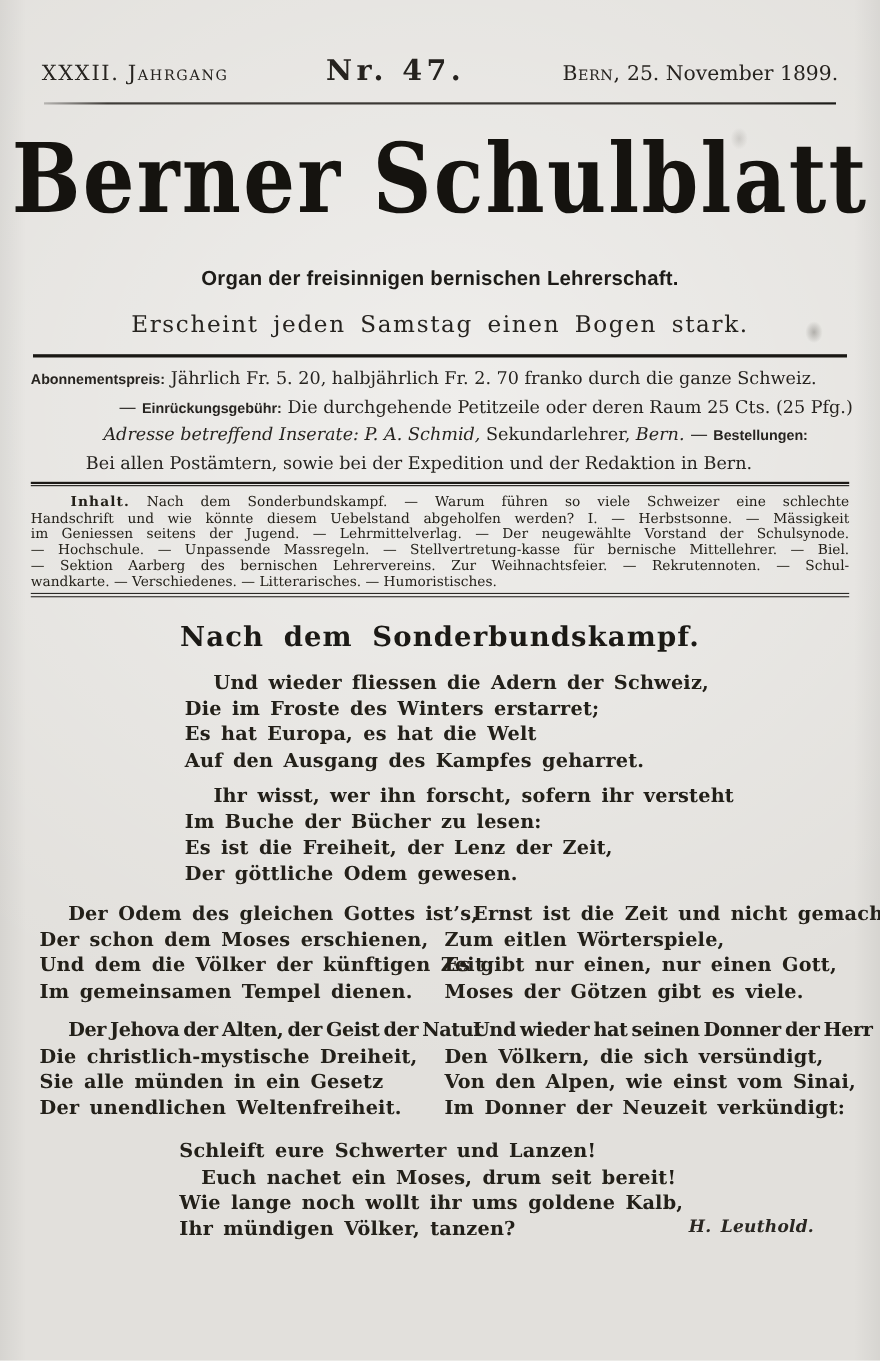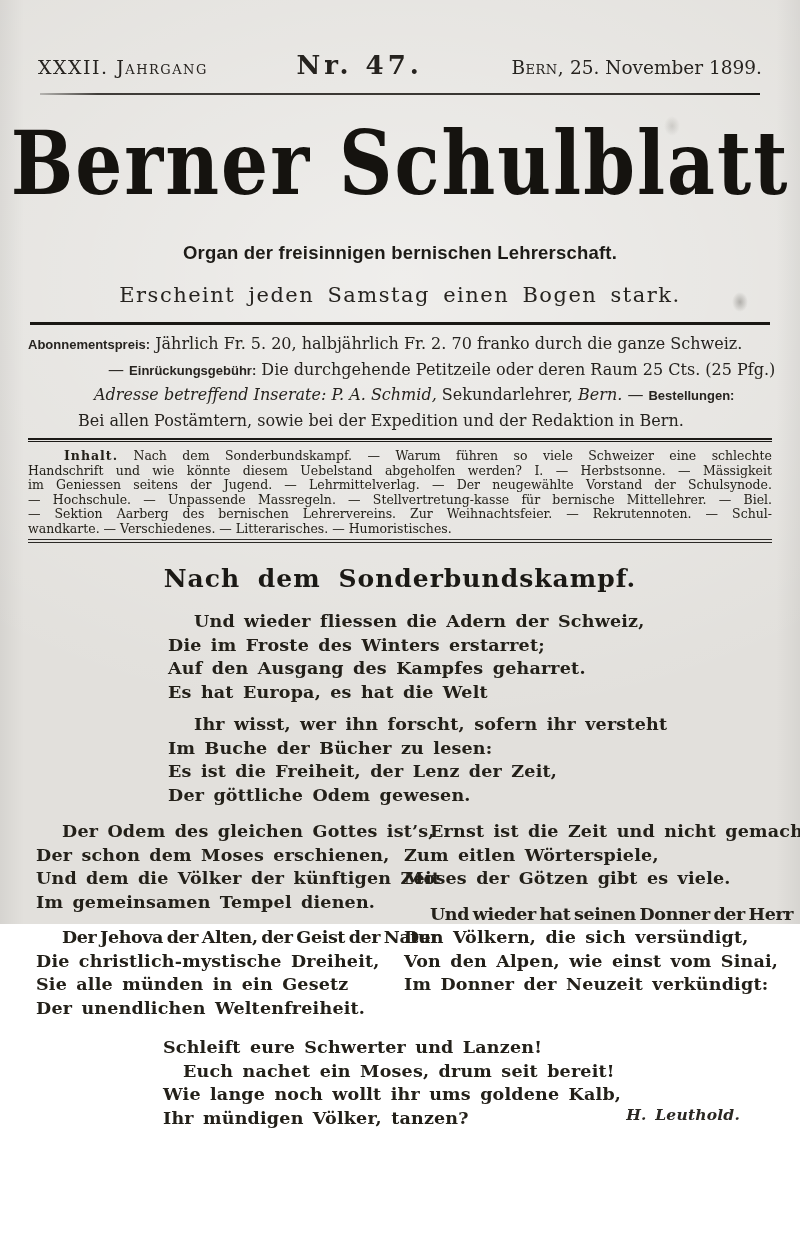--- a/index.html
+++ b/index.html
@@ -5,21 +5,21 @@
   * { box-sizing: border-box; }
   html,body { margin:0; padding:0; }
   body {
     width:800px; height:1237px;
     font-family:"DejaVu Serif", serif;
     color:#26231f;
     overflow:hidden;
   }
   .sheet {
     position:relative;
-    width:800px; height:924px;
+    width:800px; height:1237px;
     background:
       linear-gradient(90deg, rgba(0,0,0,0.055) 0, rgba(0,0,0,0) 3%, rgba(0,0,0,0) 97%, rgba(0,0,0,0.05) 100%),
       radial-gradient(ellipse 120% 70% at 50% 30%, rgba(255,255,255,0.45) 0%, rgba(255,255,255,0) 70%),
       #e2e0dc;
   }
 
   
   .masthead-top {
     display:flex; justify-content:space-between; align-items:baseline;
     padding:50px 38px 0 38px;
@@ -156,22 +156,22 @@
   </div>
 
   <div class="rule-double thin2"></div>
 
   <div class="article">
     <div class="article-heading">Nach dem Sonderbundskampf.</div>
 
     <div class="stanza s1">
       <div class="pline indent">Und wieder fliessen die Adern der Schweiz,</div>
       <div class="pline">Die im Froste des Winters erstarret;</div>
+      <div class="pline">Es hat Europa, es hat die Welt</div>
       <div class="pline">Auf den Ausgang des Kampfes geharret.</div>
-      <div class="pline">Es hat Europa, es hat die Welt</div>
     </div>
 
     <div class="stanza s2">
       <div class="pline indent">Ihr wisst, wer ihn forscht, sofern ihr versteht</div>
       <div class="pline">Im Buche der Bücher zu lesen:</div>
       <div class="pline">Es ist die Freiheit, der Lenz der Zeit,</div>
       <div class="pline">Der göttliche Odem gewesen.</div>
     </div>
 
     <div class="columns">
@@ -186,20 +186,21 @@
           <div class="pline indent tight">Der Jehova der Alten, der Geist der Natur</div>
           <div class="pline">Die christlich-mystische Dreiheit,</div>
           <div class="pline">Sie alle münden in ein Gesetz</div>
           <div class="pline">Der unendlichen Weltenfreiheit.</div>
         </div>
       </div>
       <div class="col-right">
         <div class="stanza">
           <div class="pline indent">Ernst ist die Zeit und nicht gemacht</div>
           <div class="pline">Zum eitlen Wörterspiele,</div>
+          <div class="pline">Es gibt nur einen, nur einen Gott,</div>
           <div class="pline">Moses der Götzen gibt es viele.</div>
         </div>
         <div class="stanza col-stanza-2">
           <div class="pline indent tight">Und wieder hat seinen Donner der Herr</div>
           <div class="pline">Den Völkern, die sich versündigt,</div>
           <div class="pline">Von den Alpen, wie einst vom Sinai,</div>
           <div class="pline">Im Donner der Neuzeit verkündigt:</div>
         </div>
       </div>
     </div>

